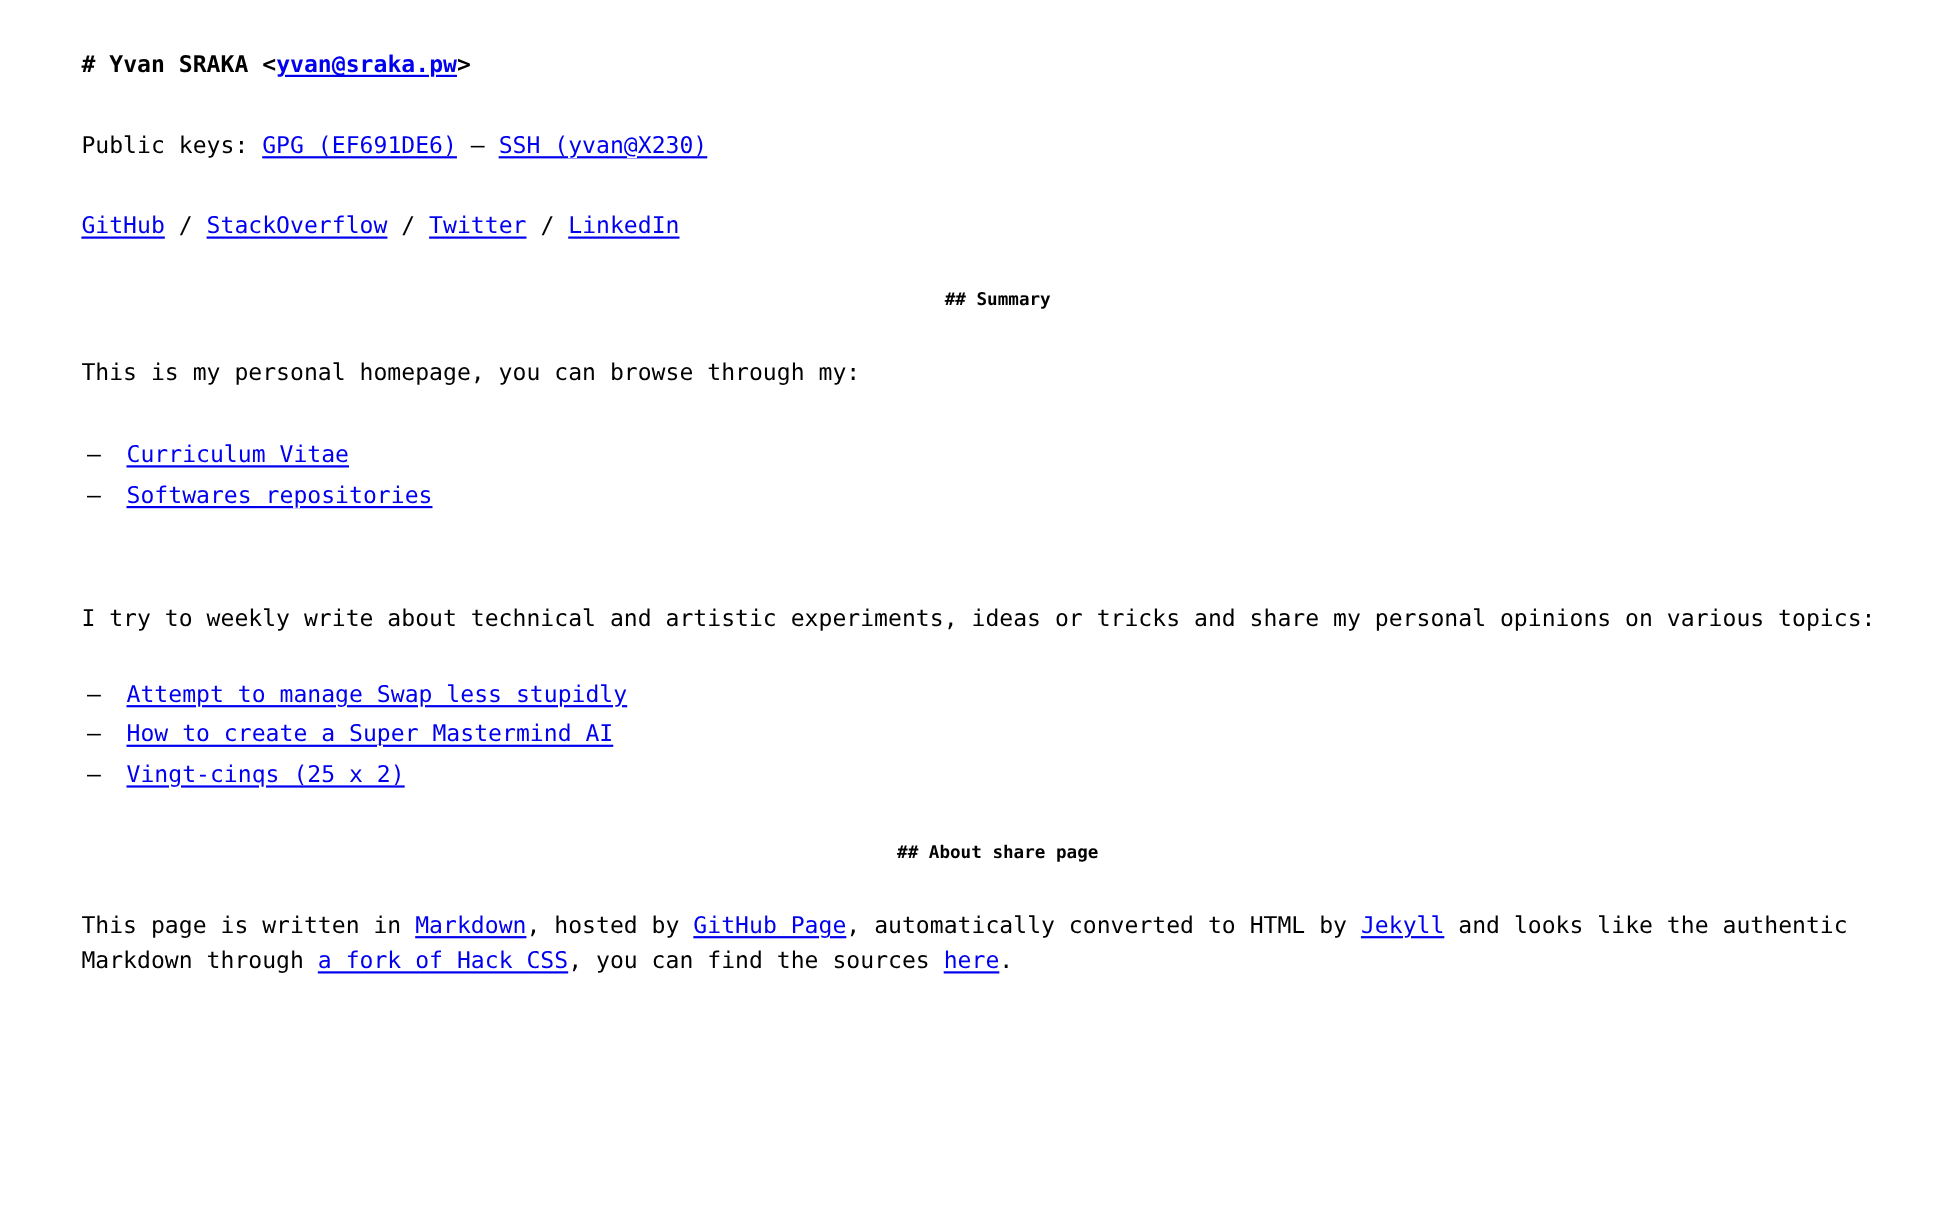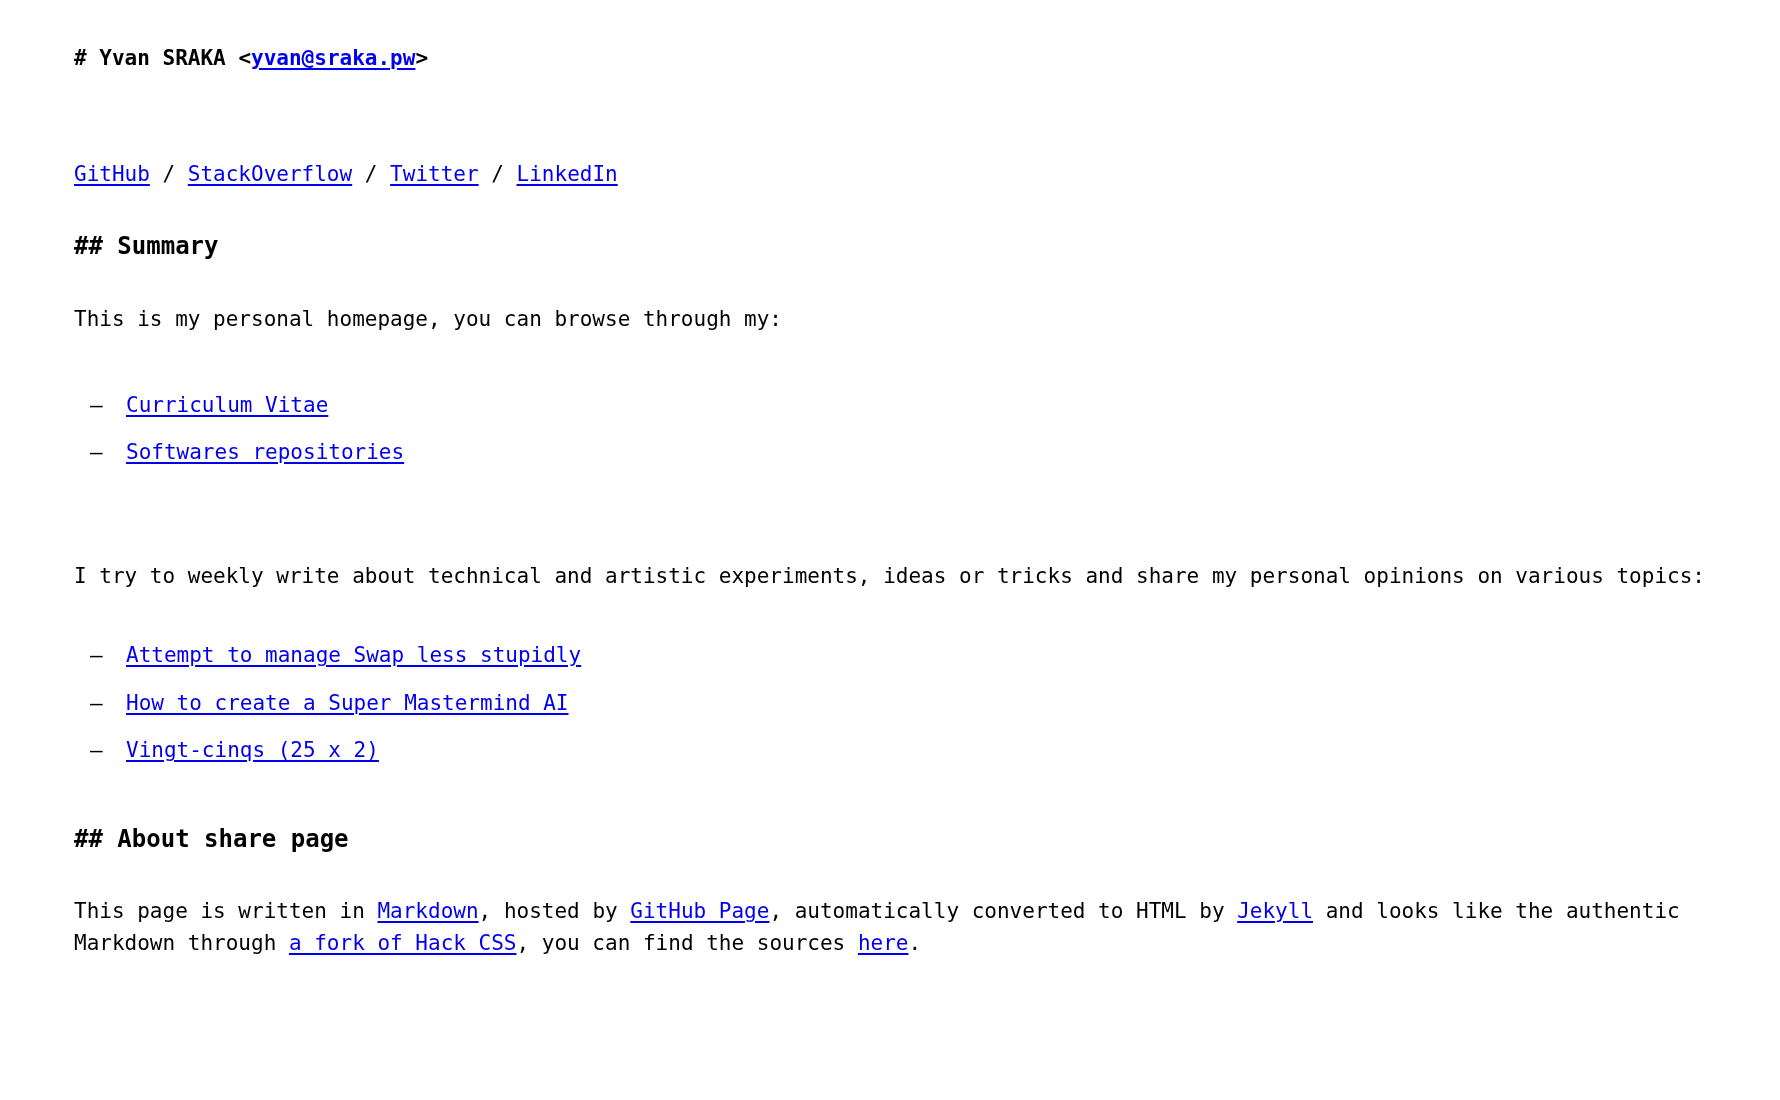--- a/index.html
+++ b/index.html
@@ -29,39 +29,40 @@
   }
   h1.md-h1 {
     font-size: 21px;
     font-weight: bold;
     margin: 0 0 0 0;
     letter-spacing: 0;
     line-height: 1.55;
   }
   h1.md-h1 a { font-weight: bold; }
   h2.md-h2 {
-    font-size: 24px;
+    font-size: 16px;
     font-weight: bold;
     margin: 0;
     line-height: 1.55;
+    text-align: center;
   }
   p.md-p {
     margin: 0;
     line-height: 1.52;
   }
   .spacer-lg { height: 42px; }
   .spacer-md { height: 38px; }
   .spacer-sm { height: 32px; }
   ul.md-list {
     list-style: none;
     margin: 0;
     padding: 0;
   }
   ul.md-list li {
-    margin: 16px;
+    margin: 5px;
     padding: 0;
     line-height: 1.5;
     white-space: pre;
   }
   .bullet {
     color: #000000;
     display: inline-block;
     width: 36px;
   }
   .sep { color: #000000; }
@@ -69,20 +70,21 @@
 </style>
 </head>
 <body>
 
 <div class="page">
 
   <h1 class="md-h1"><span># </span><span>Yvan SRAKA</span><span> </span><span>&lt;</span><a class="link" href="#">yvan@sraka.pw</a><span>&gt;</span></h1>
 
   <div class="spacer-lg"></div>
 
+  <p class="md-p"><span>Public keys: </span><a class="link" href="#">GPG (EF691DE6)</a><span class="sep"> — </span><a class="link" href="#">SSH (yvan@X230)</a></p>
 
   <div class="spacer-lg"></div>
 
   <p class="md-p"><a class="link" href="#">GitHub</a><span class="sep"> / </span><a class="link" href="#">StackOverflow</a><span class="sep"> / </span><a class="link" href="#">Twitter</a><span class="sep"> / </span><a class="link" href="#">LinkedIn</a></p>
 
   <div class="spacer-md"></div>
 
   <h2 class="md-h2">## Summary</h2>
 
   <div class="spacer-md"></div>

